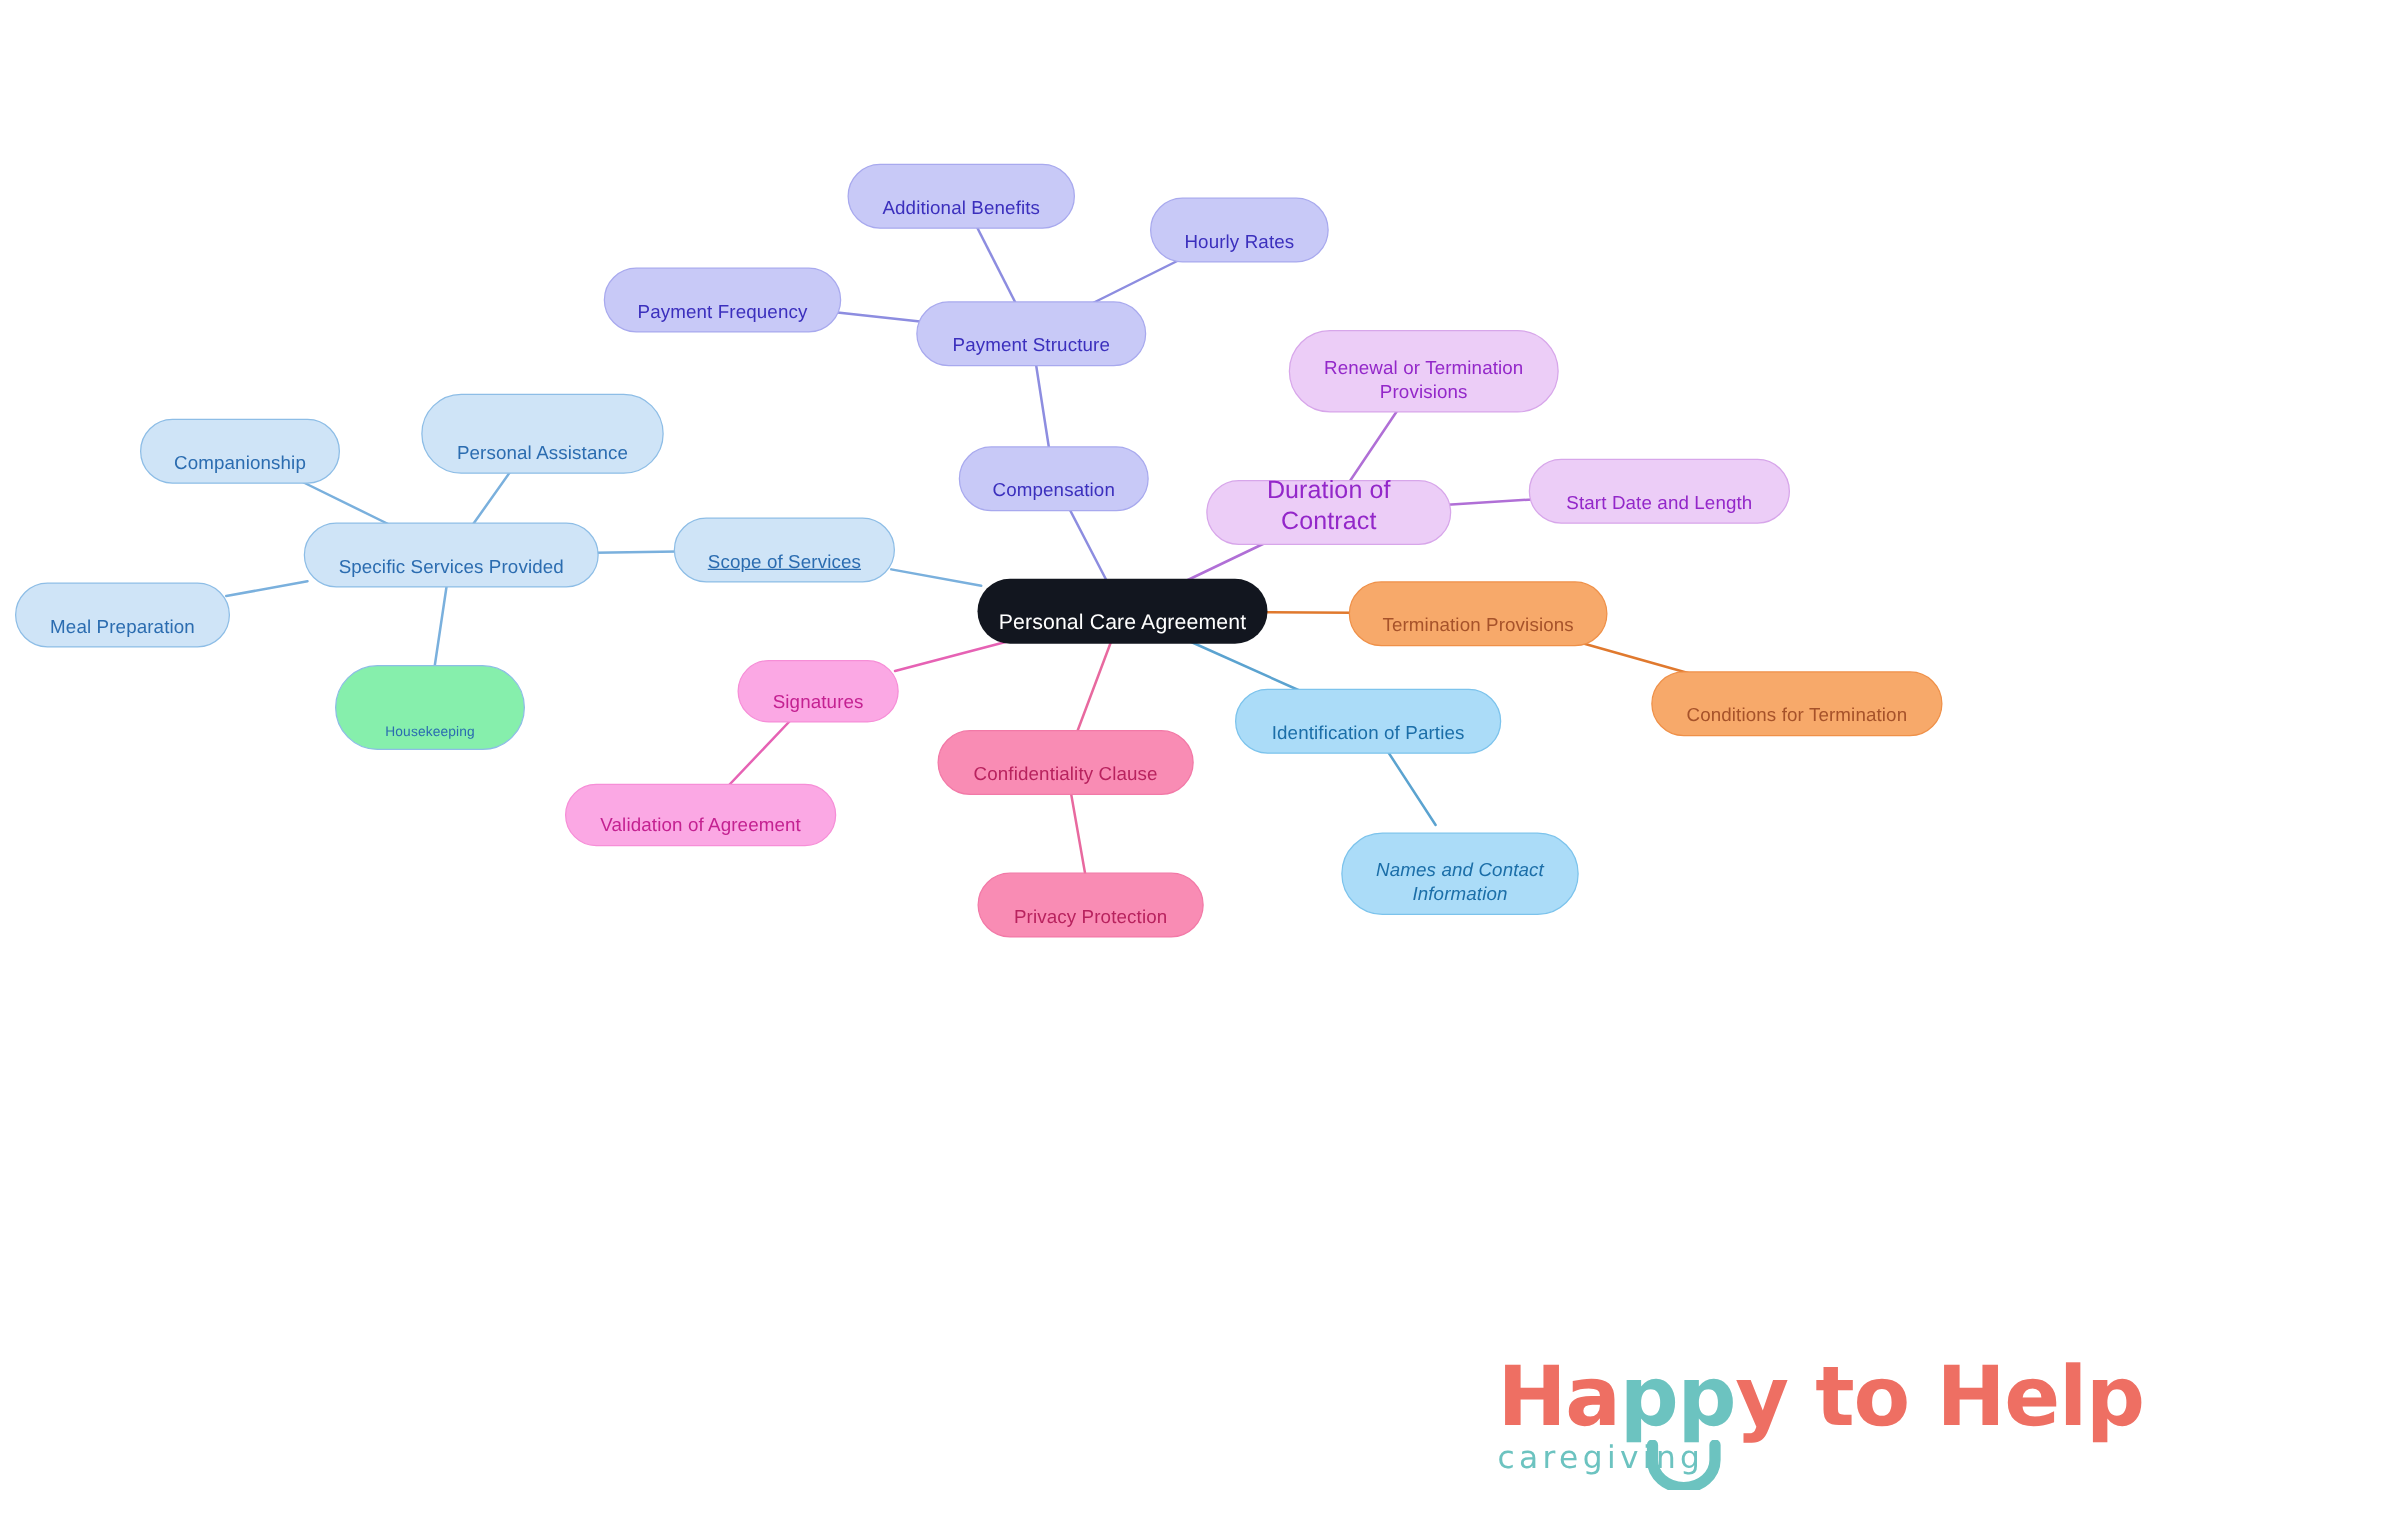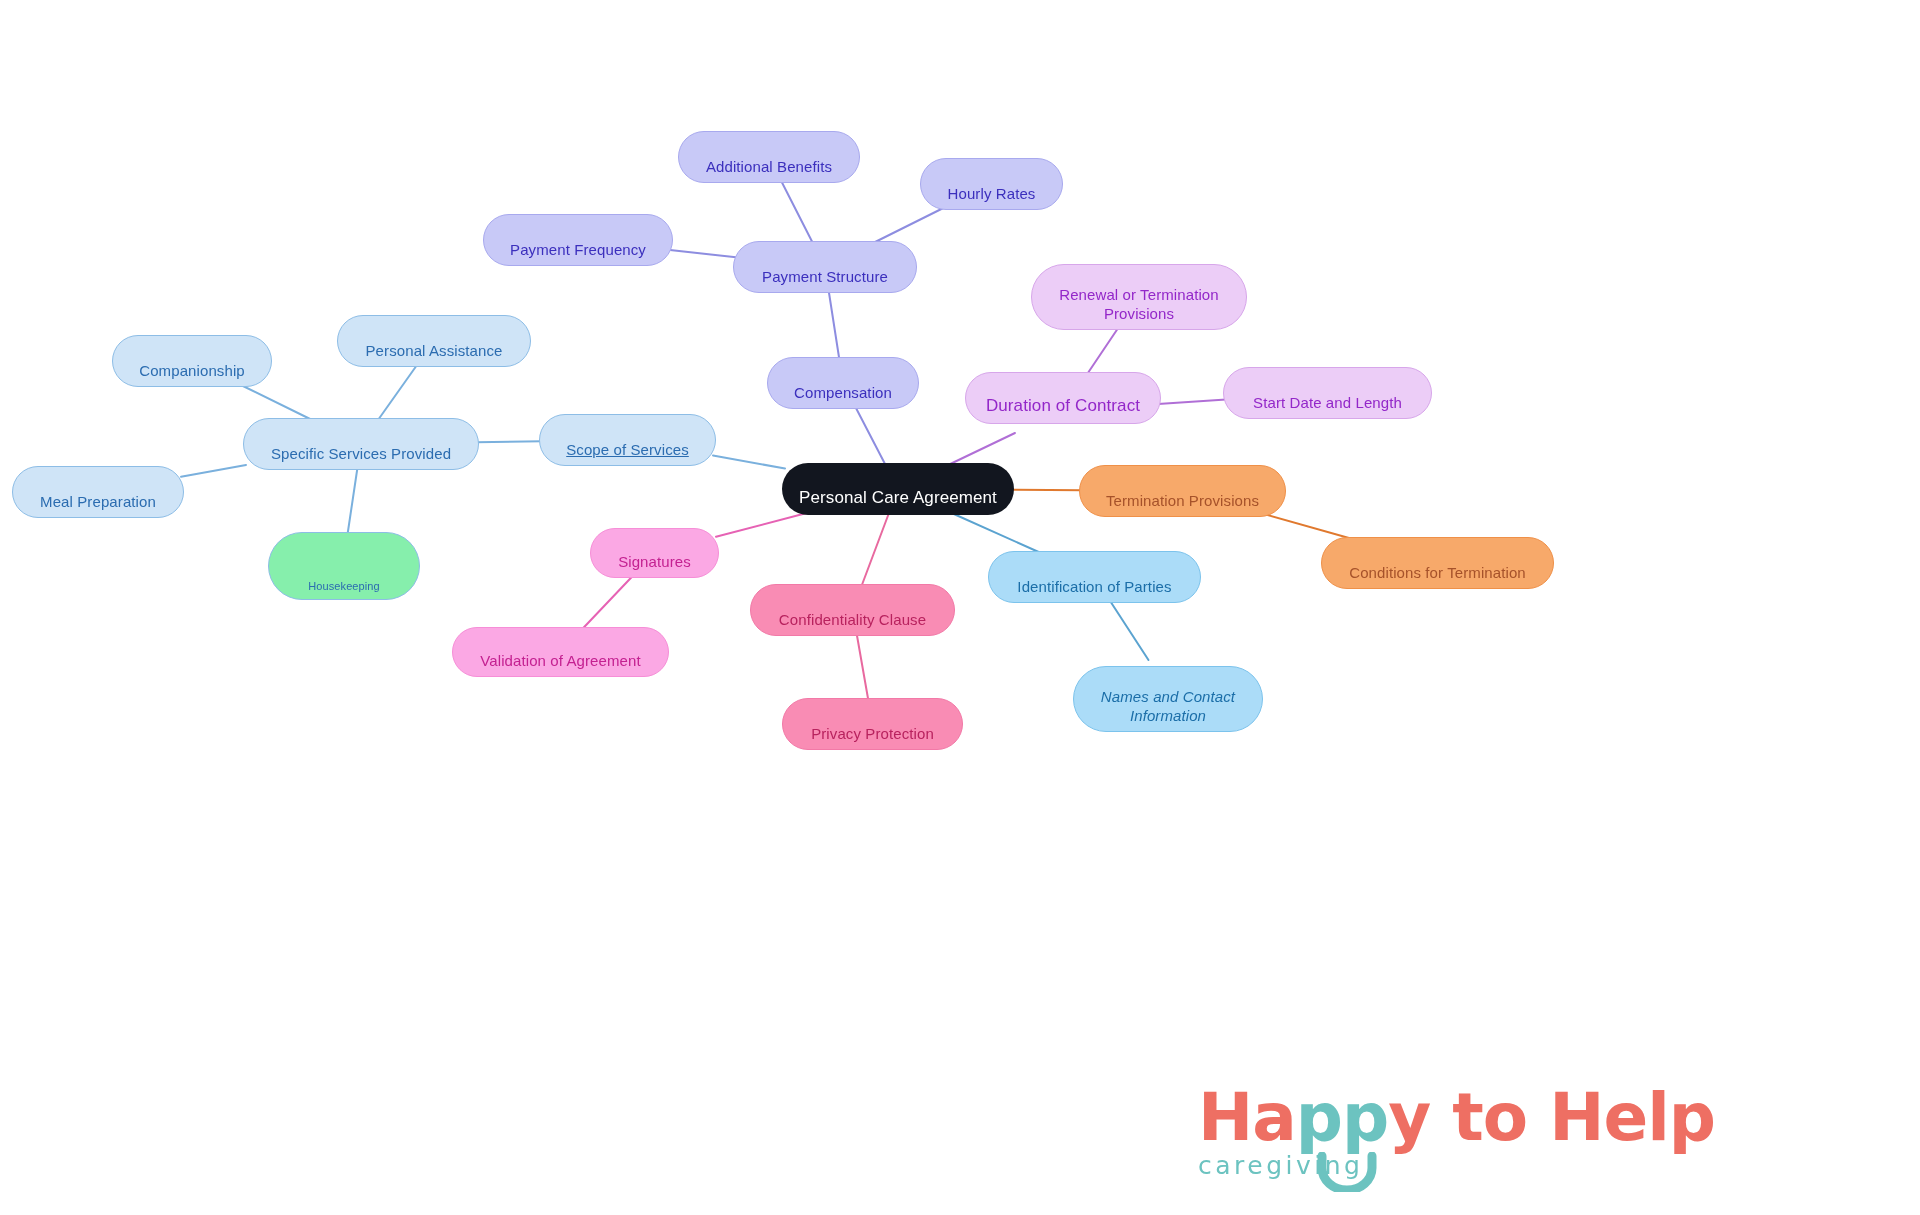--- a/index.html
+++ b/index.html
@@ -107,29 +107,29 @@
       <line x1="889.3512396694215" y1="512" x2="861.1487603305785" y2="587" stroke="#e8699f" stroke-width="2" stroke-linecap="round"></line>
       <line x1="856.5350877192982" y1="633" x2="868.4649122807018" y2="701" stroke="#e8699f" stroke-width="2" stroke-linecap="round"></line>
       <line x1="810.4921875" y1="512" x2="716" y2="536.8357289527721" stroke="#e662b4" stroke-width="2" stroke-linecap="round"></line>
       <line x1="633.6111111111111" y1="575" x2="581.3888888888889" y2="630" stroke="#e662b4" stroke-width="2" stroke-linecap="round"></line>
     </svg>
   <div id="node-layer">
       <div class="node root" style="left: 782px; top: 463px; width: 232px; height: 52px; background: rgb(18, 22, 31); border-color: rgb(18, 22, 31); color: rgb(255, 255, 255); font-size: 17px;"><span>Personal Care Agreement</span></div>
       <div class="node" style="left: 539px; top: 414px; width: 177px; height: 52px; background: rgb(207, 228, 247); border-color: rgb(141, 189, 230); color: rgb(43, 108, 176); font-size: 15px; text-decoration: underline;"><span>Scope of Services</span></div>
       <div class="node" style="left: 243px; top: 418px; width: 236px; height: 52px; background: rgb(207, 228, 247); border-color: rgb(141, 189, 230); color: rgb(43, 108, 176); font-size: 15px;"><span>Specific Services Provided</span></div>
       <div class="node" style="left: 112px; top: 335px; width: 160px; height: 52px; background: rgb(207, 228, 247); border-color: rgb(141, 189, 230); color: rgb(43, 108, 176); font-size: 15px;"><span>Companionship</span></div>
-      <div class="node" style="left: 337px; top: 315px; width: 194px; height: 52px; background: rgb(207, 228, 247); border-color: rgb(141, 189, 230); color: rgb(43, 108, 176); font-size: 15px;"><span>Personal Assistance</span></div>
+      <div class="node" style="left: 337px; top: 315px; width: 194px; height: 64px; background: rgb(207, 228, 247); border-color: rgb(141, 189, 230); color: rgb(43, 108, 176); font-size: 15px;"><span>Personal Assistance</span></div>
       <div class="node" style="left: 12px; top: 466px; width: 172px; height: 52px; background: rgb(207, 228, 247); border-color: rgb(141, 189, 230); color: rgb(43, 108, 176); font-size: 15px;"><span>Meal Preparation</span></div>
       <div class="node" style="left: 268px; top: 532px; width: 152px; height: 68px; background: #86efac; border-color: rgb(141, 189, 230); color: rgb(43, 108, 176); font-size: 11px;"><span>Housekeeping</span></div>
       <div class="node" style="left: 767px; top: 357px; width: 152px; height: 52px; background: rgb(200, 201, 247); border-color: rgb(168, 169, 238); color: rgb(59, 47, 189); font-size: 15px;"><span>Compensation</span></div>
       <div class="node" style="left: 733px; top: 241px; width: 184px; height: 52px; background: rgb(200, 201, 247); border-color: rgb(168, 169, 238); color: rgb(59, 47, 189); font-size: 15px;"><span>Payment Structure</span></div>
       <div class="node" style="left: 483px; top: 214px; width: 190px; height: 52px; background: rgb(200, 201, 247); border-color: rgb(168, 169, 238); color: rgb(59, 47, 189); font-size: 15px;"><span>Payment Frequency</span></div>
       <div class="node" style="left: 678px; top: 131px; width: 182px; height: 52px; background: rgb(200, 201, 247); border-color: rgb(168, 169, 238); color: rgb(59, 47, 189); font-size: 15px;"><span>Additional Benefits</span></div>
       <div class="node" style="left: 920px; top: 158px; width: 143px; height: 52px; background: rgb(200, 201, 247); border-color: rgb(168, 169, 238); color: rgb(59, 47, 189); font-size: 15px;"><span>Hourly Rates</span></div>
-      <div class="node" style="left: 965px; top: 372px; width: 196px; height: 52px; background: rgb(236, 205, 247); border-color: rgb(215, 166, 234); color: rgb(147, 39, 201); font-size: 17px;"><span>Duration of Contract</span></div>
+      <div class="node" style="left: 965px; top: 384px; width: 196px; height: 52px; background: rgb(236, 205, 247); border-color: rgb(215, 166, 234); color: rgb(147, 39, 201); font-size: 20px;"><span>Duration of Contract</span></div>
       <div class="node" style="left: 1031px; top: 264px; width: 216px; height: 66px; background: rgb(236, 205, 247); border-color: rgb(215, 166, 234); color: rgb(147, 39, 201); font-size: 15px;"><span>Renewal or Termination
 Provisions</span></div>
       <div class="node" style="left: 1223px; top: 367px; width: 209px; height: 52px; background: rgb(236, 205, 247); border-color: rgb(215, 166, 234); color: rgb(147, 39, 201); font-size: 15px;"><span>Start Date and Length</span></div>
       <div class="node" style="left: 1079px; top: 465px; width: 207px; height: 52px; background: rgb(247, 169, 106); border-color: rgb(239, 144, 72); color: rgb(166, 82, 42); font-size: 15px;"><span>Termination Provisions</span></div>
       <div class="node" style="left: 1321px; top: 537px; width: 233px; height: 52px; background: rgb(247, 169, 106); border-color: rgb(239, 144, 72); color: rgb(166, 82, 42); font-size: 15px;"><span>Conditions for Termination</span></div>
       <div class="node" style="left: 988px; top: 551px; width: 213px; height: 52px; background: rgb(171, 220, 248); border-color: rgb(124, 195, 236); color: rgb(27, 110, 168); font-size: 15px;"><span>Identification of Parties</span></div>
       <div class="node" style="left: 1073px; top: 666px; width: 190px; height: 66px; background: rgb(171, 220, 248); border-color: rgb(124, 195, 236); color: rgb(27, 110, 168); font-size: 15px; font-style: italic;"><span>Names and Contact
 Information</span></div>
       <div class="node" style="left: 750px; top: 584px; width: 205px; height: 52px; background: rgb(249, 140, 180); border-color: rgb(242, 121, 167); color: rgb(184, 34, 94); font-size: 15px;"><span>Confidentiality Clause</span></div>
       <div class="node" style="left: 782px; top: 698px; width: 181px; height: 52px; background: rgb(249, 140, 180); border-color: rgb(242, 121, 167); color: rgb(184, 34, 94); font-size: 15px;"><span>Privacy Protection</span></div>

